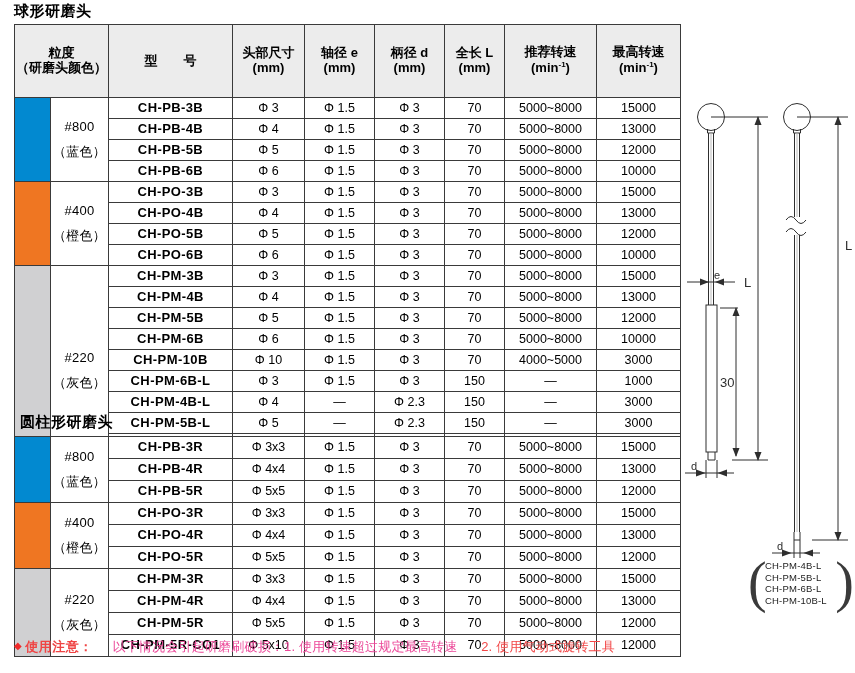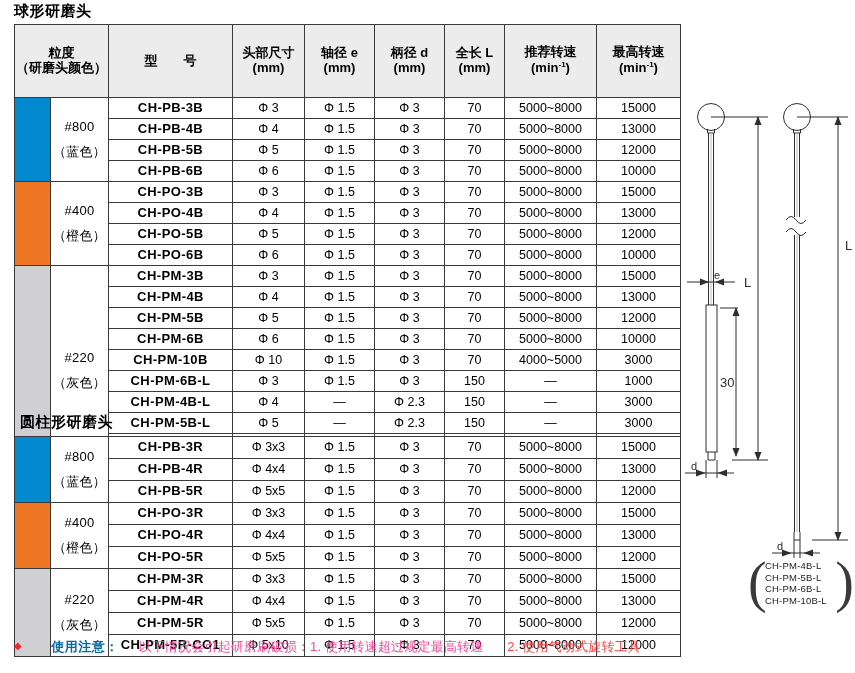--- a/index.html
+++ b/index.html
@@ -91,21 +91,21 @@
 
   
   #footer-note {
     position: absolute;
     left: 14px;
     top: 638px;
     white-space: nowrap;
     font-size: 13px;
   }
   #footer-note .diamond { color: #ef2a2a; font-size: 10px; vertical-align: 2px; }
-  #footer-note .fn-label { color: #0369a1; font-weight: bold; letter-spacing: 0.5px; margin-left: 26px; }
+  #footer-note .fn-label { color: #ef4444; font-weight: bold; letter-spacing: 0.5px; }
   #footer-note .fn-body { color: #ec4899; letter-spacing: 0.2px; margin-left: 16px; }
   #footer-note .fn-body2 { color: #f24747; letter-spacing: 0.2px; margin-left: 20px; }
 
   
   #diagram {
     position: absolute;
     left: 682px;
     top: 100px;
     width: 173px;
     height: 470px;

